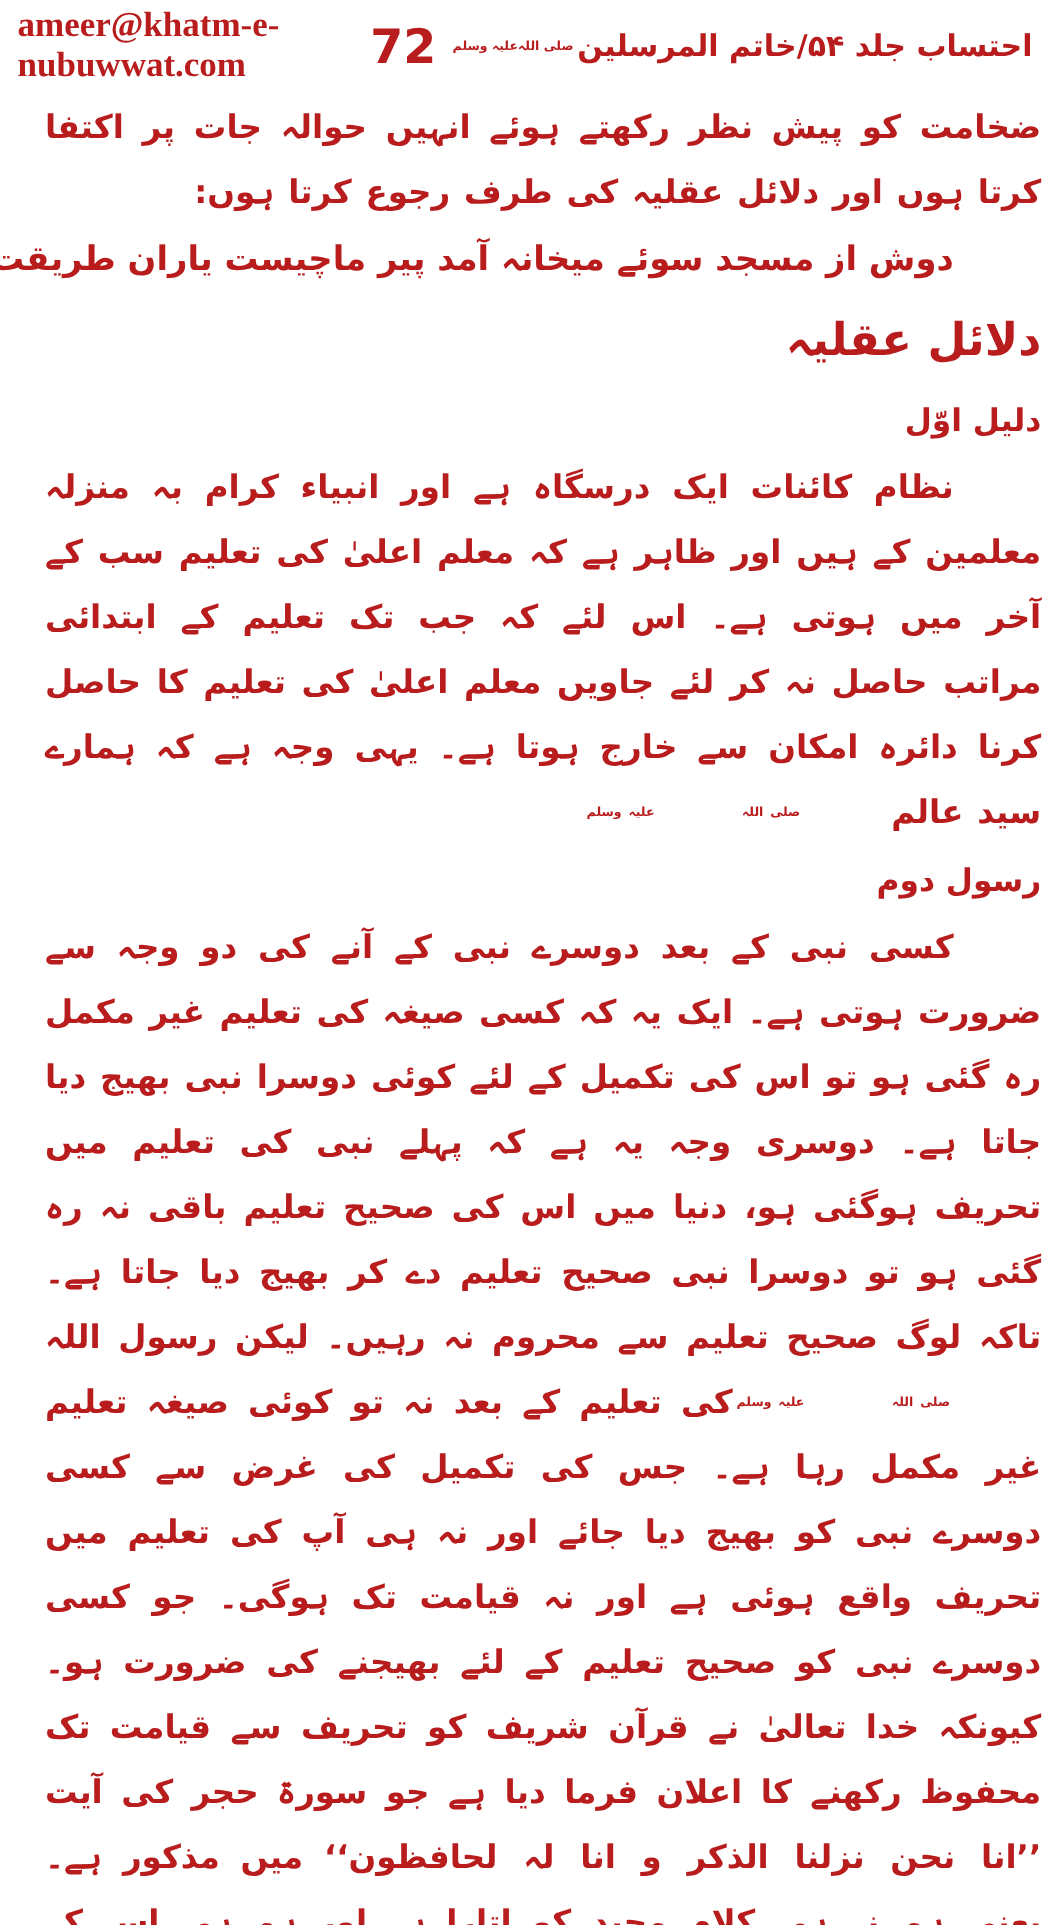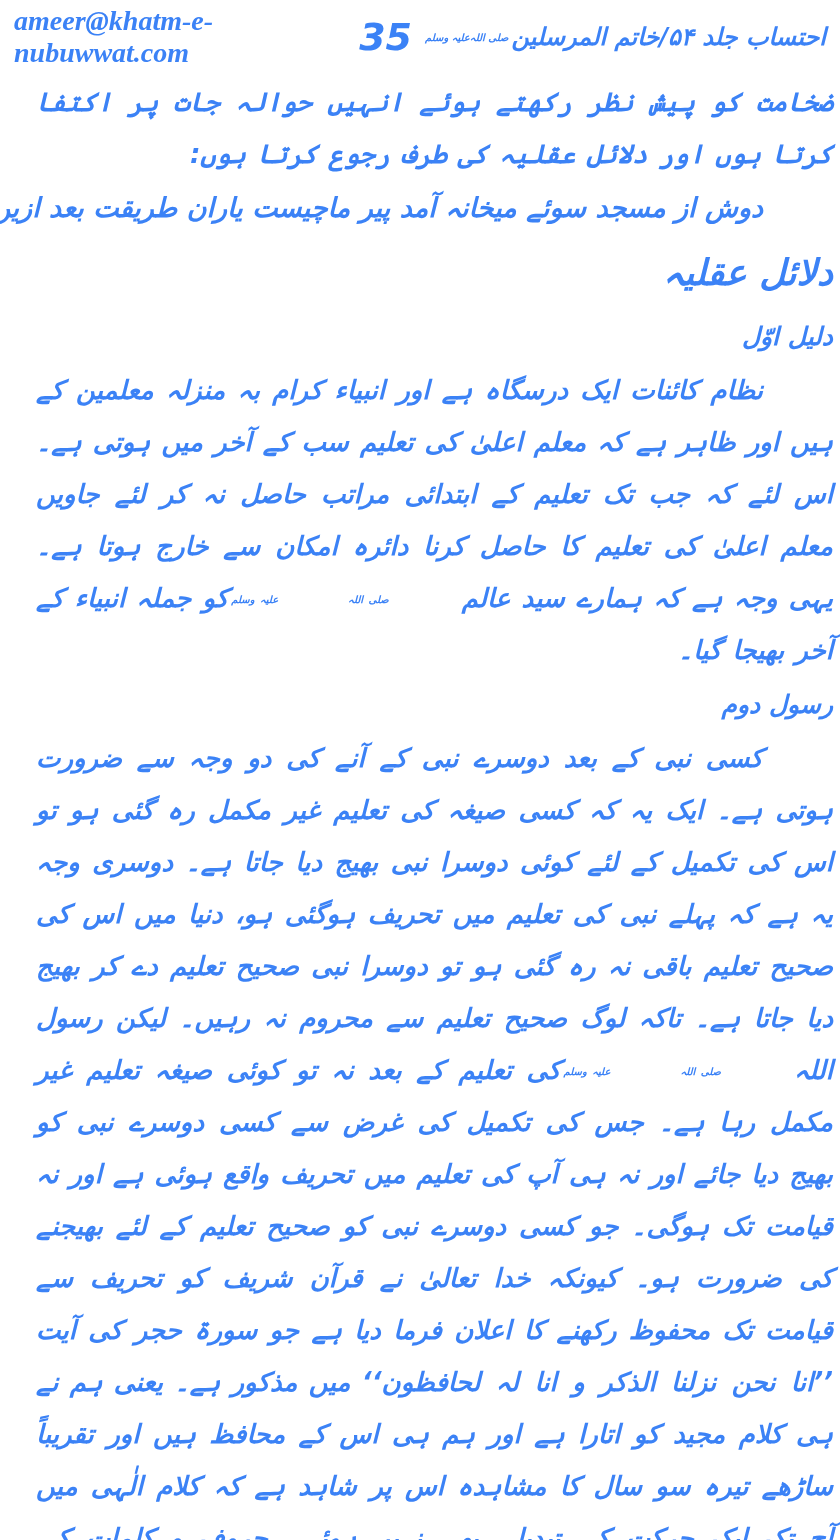--- a/index.html
+++ b/index.html
@@ -1,25 +1,24 @@
 <!DOCTYPE html>
 <html lang="ur"><head>
 <meta charset="utf-8">
 <style>
   * { margin: 0; padding: 0; box-sizing: border-box; }
   html, body { background: #e8e8e8; }
   .page {
     width: 840px; height: 1540px;
     margin: 0 auto;
     background: #ffffff;
-    color: #3b82f6;
+    color: #b91c1c;
     display: flex; flex-direction: column;
     overflow: hidden;
     font-family: "DejaVu Sans", sans-serif;
-    font-style: italic;
   }
   
   .hdr {
     direction: ltr;
     display: flex; align-items: center; justify-content: space-between;
     padding: 14px 14px 4px 14px; height: 64px;
   }
   .hdr-email {
     flex: 1 1 0; text-align: left;
     font-family: "Liberation Serif", serif;
@@ -75,21 +74,21 @@
     margin: 0 3px; white-space: nowrap;
   }
 </style>
 </head>
 <body>
 
 <div class="page">
 
   <div class="hdr">
     <div class="hdr-email">ameer@khatm-e-nubuwwat.com</div>
-    <div class="hdr-num">35</div>
+    <div class="hdr-num">72</div>
     <div class="hdr-title">
       <span>احتساب جلد ۵۴/خاتم المرسلین</span><span class="salawat">
           <span>صلی اللہ</span>
           <span>علیہ وسلم</span>
         </span>
     </div>
   </div>
 
   <div class="thick-rule"></div>
 
@@ -101,21 +100,21 @@
       <span>دوش از مسجد سوئے میخانہ آمد پیر ما</span>
       <span>چیست یاران طریقت بعد ازیں تدبیر ما</span>
     </div>
 
     <div class="h1">دلائل عقلیہ</div>
 
     <div class="h2">دلیل اوّل</div>
     <p class="para indent"><span>نظام کائنات ایک درسگاہ ہے اور انبیاء کرام بہ منزلہ معلمین کے ہیں اور ظاہر ہے کہ معلم اعلیٰ کی تعلیم سب کے آخر میں ہوتی ہے۔ اس لئے کہ جب تک تعلیم کے ابتدائی مراتب حاصل نہ کر لئے جاویں معلم اعلیٰ کی تعلیم کا حاصل کرنا دائرہ امکان سے خارج ہوتا ہے۔ یہی وجہ ہے کہ ہمارے سید عالم</span><span class="salawat">
           <span>صلی اللہ</span>
           <span>علیہ وسلم</span>
-        </span><span>کو جملہ انبیاء کے آخر بھیجا گیا۔</span></p>
+        </span></p>
 
     <div class="h2">رسول دوم</div>
     <p class="para indent"><span>کسی نبی کے بعد دوسرے نبی کے آنے کی دو وجہ سے ضرورت ہوتی ہے۔ ایک یہ کہ کسی صیغہ کی تعلیم غیر مکمل رہ گئی ہو تو اس کی تکمیل کے لئے کوئی دوسرا نبی بھیج دیا جاتا ہے۔ دوسری وجہ یہ ہے کہ پہلے نبی کی تعلیم میں تحریف ہوگئی ہو، دنیا میں اس کی صحیح تعلیم باقی نہ رہ گئی ہو تو دوسرا نبی صحیح تعلیم دے کر بھیج دیا جاتا ہے۔ تاکہ لوگ صحیح تعلیم سے محروم نہ رہیں۔ لیکن رسول اللہ</span><span class="salawat">
           <span>صلی اللہ</span>
           <span>علیہ وسلم</span>
         </span><span>کی تعلیم کے بعد نہ تو کوئی صیغہ تعلیم غیر مکمل رہا ہے۔ جس کی تکمیل کی غرض سے کسی دوسرے نبی کو بھیج دیا جائے اور نہ ہی آپ کی تعلیم میں تحریف واقع ہوئی ہے اور نہ قیامت تک ہوگی۔ جو کسی دوسرے نبی کو صحیح تعلیم کے لئے بھیجنے کی ضرورت ہو۔ کیونکہ خدا تعالیٰ نے قرآن شریف کو تحریف سے قیامت تک محفوظ رکھنے کا اعلان فرما دیا ہے جو سورۃ حجر کی آیت ’’</span><span class="arabic-quote">انا نحن نزلنا الذکر و انا لہ لحافظون</span><span>‘‘ میں مذکور ہے۔ یعنی ہم نے ہی کلام مجید کو اتارا ہے اور ہم ہی اس کے محافظ ہیں اور تقریباً ساڑھے تیرہ سو سال کا مشاہدہ اس پر شاہد ہے کہ کلام الٰہی میں آج تک ایک حرکت کی تبدیلی بھی نہیں ہوئی۔ حروف و کلمات کی تبدیلی تو درکنار رہی، تو اب آپ غور فرماویں کہ آپ</span></p>
 
   </div>
 
 </div>

